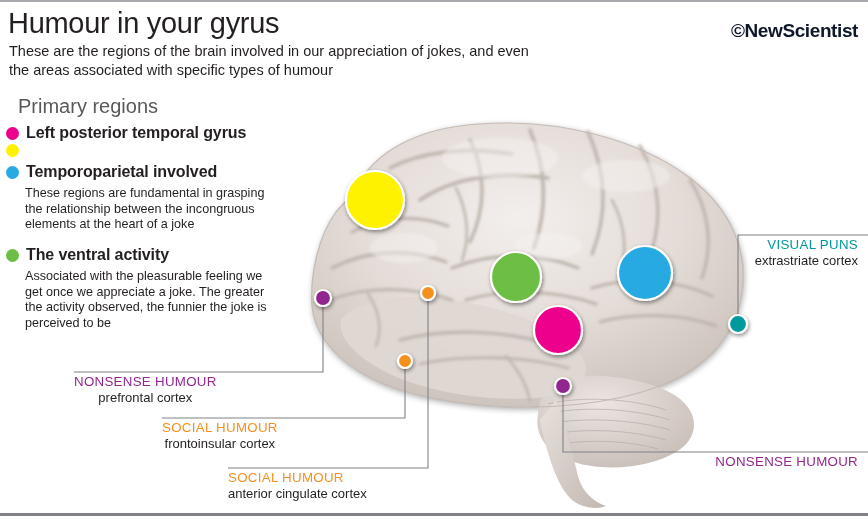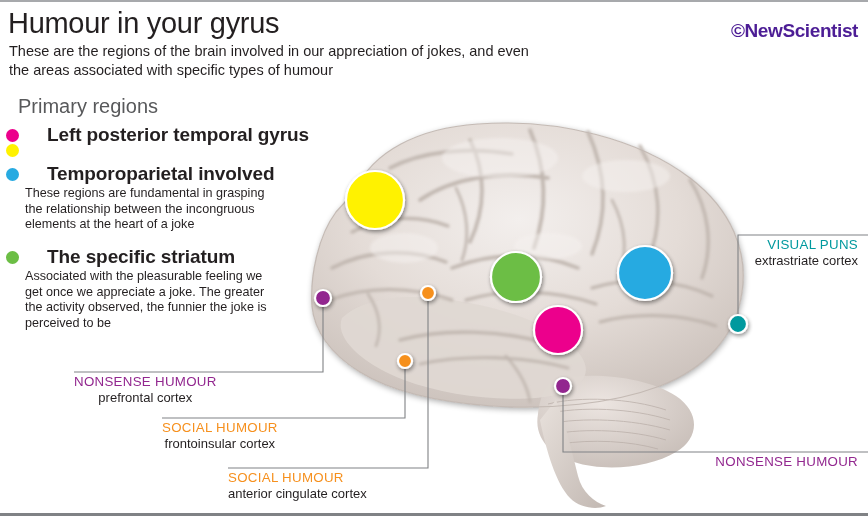--- a/index.html
+++ b/index.html
@@ -19,35 +19,35 @@
     position:absolute;left:8px;top:6px;
     font-size:29px;font-weight:400;letter-spacing:-0.3px;
     color:#231f20;line-height:34px;white-space:nowrap;
   }
   .subtitle{
     position:absolute;left:9px;top:42px;width:530px;
     font-size:14.5px;line-height:19px;color:#231f20;
   }
   .brandmark{
     position:absolute;right:10px;top:20px;
-    font-size:19px;font-weight:700;color:#4c1d95;letter-spacing:-0.4px;
+    font-size:19px;font-weight:700;color:#0f172a;letter-spacing:-0.4px;
     white-space:nowrap;
   }
 
   
   .legend-heading{
     position:absolute;left:18px;top:95px;
     font-size:20px;color:#58595b;font-weight:400;white-space:nowrap;
   }
   .legend-row{position:absolute;left:6px;display:flex;align-items:center;gap:7px;}
   .legend-row .swatch{
     width:13px;height:13px;border-radius:50%;flex:0 0 auto;display:block;
   }
   .legend-row .lbl{
-    font-size:19px;font-weight:700;color:#231f20;white-space:nowrap;letter-spacing:-0.1px;margin-left:21px;
+    font-size:16px;font-weight:700;color:#231f20;white-space:nowrap;letter-spacing:-0.1px;
   }
   .legend-note{
     position:absolute;left:25px;font-size:12.6px;line-height:15.6px;color:#231f20;width:245px;
   }
 
   
   .callout{position:absolute;}
   .callout .kicker{
     font-size:13.3px;font-weight:400;letter-spacing:0.3px;white-space:nowrap;
     text-transform:uppercase;
@@ -248,21 +248,21 @@
     </div>
     <div class="legend-row" style="top:163px">
       <span class="swatch" style="background:#27aae1"></span>
       <span class="lbl">Temporoparietal involved</span>
     </div>
 
     <div class="legend-note" style="top:186px">These regions are fundamental in grasping the relationship between the incongruous elements at the heart of a joke</div>
 
     <div class="legend-row" style="top:246px">
       <span class="swatch" style="background:#6cbe45"></span>
-      <span class="lbl">The specific striatum</span>
+      <span class="lbl">The ventral activity</span>
     </div>
 
     <div class="legend-note" style="top:269px">Associated with the pleasurable feeling we get once we appreciate a joke. The greater the activity observed, the funnier the joke is perceived to be</div>
 
     <div class="callout" style="left:74px;top:374px">
       <div class="kicker" style="color:#92278f">Nonsense humour</div>
       <div class="sub">prefrontal cortex</div>
     </div>
 
     <div class="callout" style="left:162px;top:420px">

